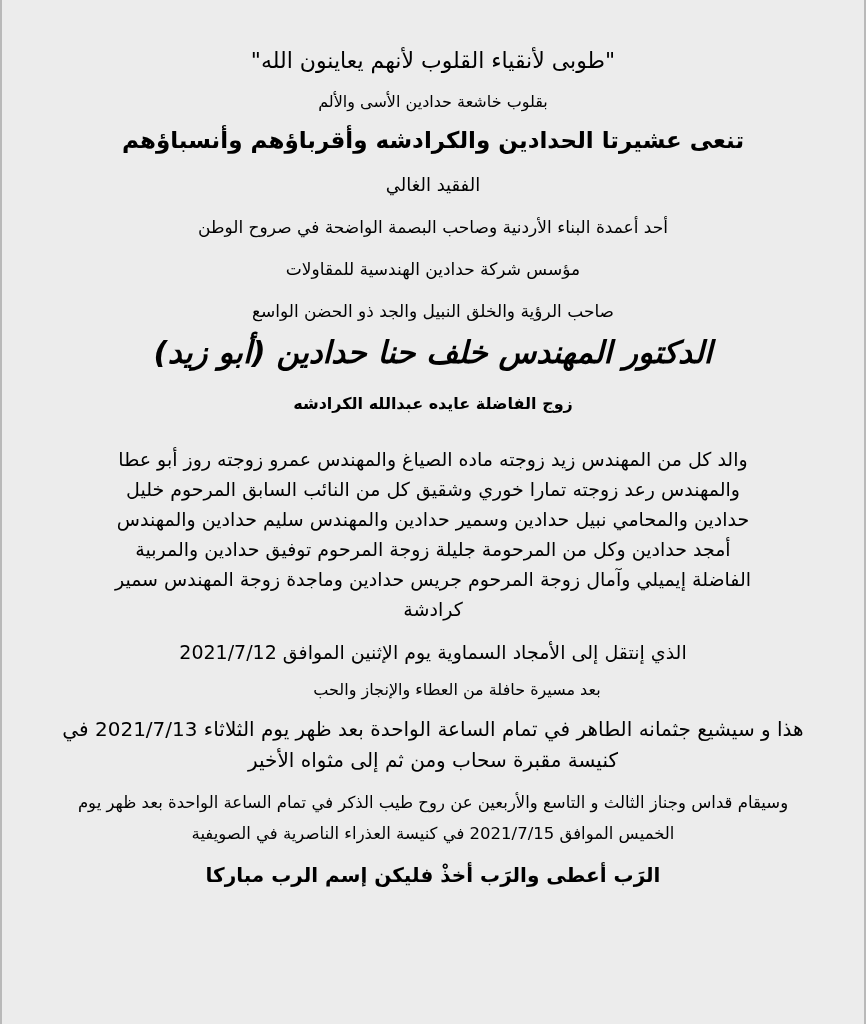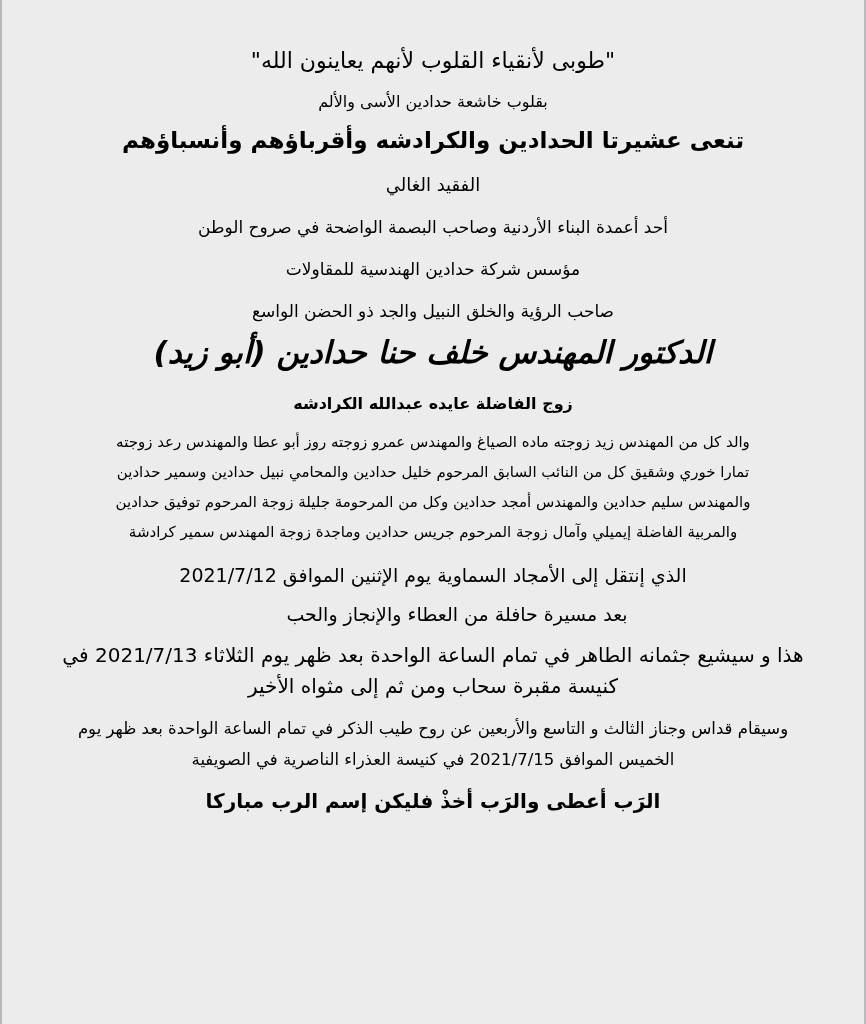--- a/index.html
+++ b/index.html
@@ -25,23 +25,23 @@
   }
   .line { margin: 0 auto; }
 
   .quote           { padding-top: 48px; font-size: 22px; }
   .subtitle        { margin-top: 19px; font-size: 16px; }
   .announcement    { margin-top: 16px; font-size: 23px; font-weight: bold; }
   .intro           { margin-top: 21px; font-size: 18px; }
   .tribute         { margin-top: 22px; font-size: 17px; }
   .deceased-name   { margin-top: 13px; font-size: 31px; font-weight: bold; font-style: italic; }
   .spouse          { margin-top: 24px; font-size: 16px; font-weight: bold; }
-  .family          { margin-top: 14px; font-size: 15px; line-height: 30px; max-width: 660px; }
+  .family          { margin-top: 31px; font-size: 19px; line-height: 30px; max-width: 660px; }
   .passing         { margin-top: 17px; font-size: 19px; }
-  .legacy          { margin-top: 17px; font-size: 19px; padding-left: 48px; }
+  .legacy          { margin-top: 17px; font-size: 16px; padding-left: 48px; }
   .funeral         { margin-top: 15px; font-size: 20px; line-height: 31px; max-width: 745px; }
   .mass            { margin-top: 11px; font-size: 16.5px; line-height: 31px; max-width: 760px; }
   .closing         { margin-top: 14px; font-size: 20px; font-weight: bold; }
 </style>
 </head>
 <body>
 
 <div class="page">
 
   <div class="line quote">"طوبى لأنقياء القلوب لأنهم يعاينون الله"</div>

